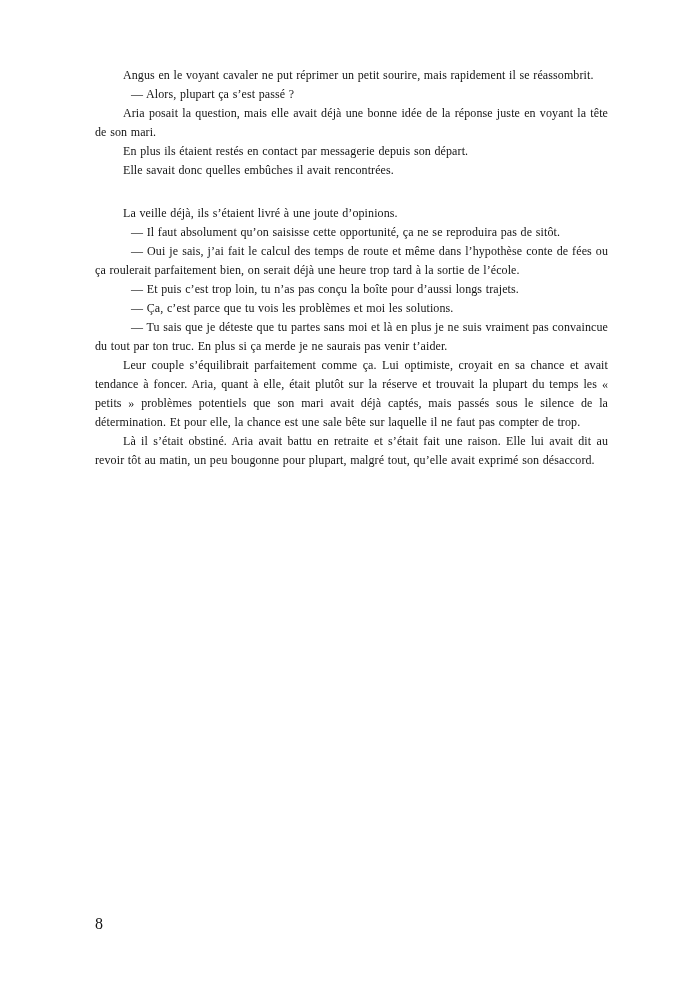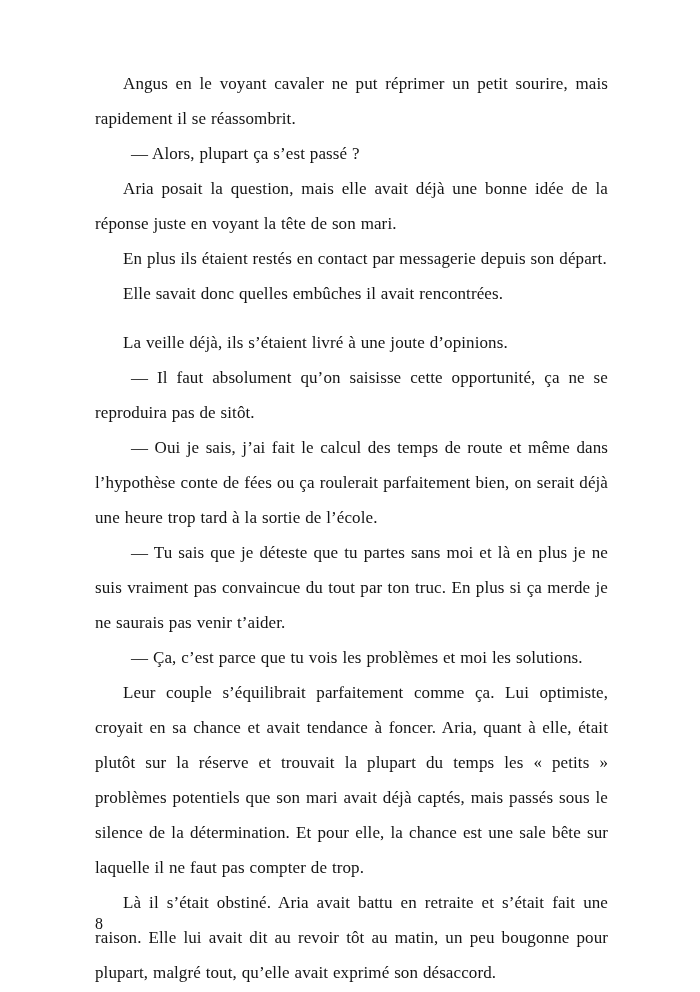--- a/index.html
+++ b/index.html
@@ -16,32 +16,32 @@
     overflow: hidden;
   }
   .page-body {
     position: absolute;
     top: 66px;
     left: 95px;
     width: 513px;
   }
   .para {
     margin: 0;
-    font-size: 17px;
-    line-height: 35px;
+    font-size: 12px;
+    line-height: 19px;
     text-align: justify;
     text-indent: 28px;
     letter-spacing: 0.1px;
     word-spacing: 0.5px;
   }
   .para.dialogue {
     text-indent: 36px;
   }
   .para.gap-before {
-    margin-top: 14px;
+    margin-top: 24px;
   }
   .page-number {
     position: absolute;
     left: 95px;
     top: 914px;
     font-size: 16px;
     line-height: 20px;
   }
 </style>
 </head>
@@ -49,19 +49,20 @@
 
 <div class="page-body">
   <p class="para">Angus en le voyant cavaler ne put réprimer un petit sourire, mais rapidement il se réassombrit.</p>
   <p class="para dialogue">— Alors, plupart ça s’est passé ?</p>
   <p class="para">Aria posait la question, mais elle avait déjà une bonne idée de la réponse juste en voyant la tête de son mari.</p>
   <p class="para">En plus ils étaient restés en contact par messagerie depuis son départ.</p>
   <p class="para">Elle savait donc quelles embûches il avait rencontrées.</p>
   <p class="para gap-before">La veille déjà, ils s’étaient livré à une joute d’opinions.</p>
   <p class="para dialogue">— Il faut absolument qu’on saisisse cette opportunité, ça ne se reproduira pas de sitôt.</p>
   <p class="para dialogue">— Oui je sais, j’ai fait le calcul des temps de route et même dans l’hypothèse conte de fées ou ça roulerait parfaitement bien, on serait déjà une heure trop tard à la sortie de l’école.</p>
+  <p class="para dialogue">— Et puis c’est trop loin, tu n’as pas conçu la boîte pour d’aussi longs trajets.</p>
+  <p class="para dialogue">— Ça, c’est parce que tu vois les problèmes et moi les solutions.</p>
   <p class="para dialogue">— Tu sais que je déteste que tu partes sans moi et là en plus je ne suis vraiment pas convaincue du tout par ton truc. En plus si ça merde je ne saurais pas venir t’aider.</p>
-  <p class="para dialogue">— Ça, c’est parce que tu vois les problèmes et moi les solutions.</p>
   <p class="para">Leur couple s’équilibrait parfaitement comme ça. Lui optimiste, croyait en sa chance et avait tendance à foncer. Aria, quant à elle, était plutôt sur la réserve et trouvait la plupart du temps les « petits » problèmes potentiels que son mari avait déjà captés, mais passés sous le silence de la détermination. Et pour elle, la chance est une sale bête sur laquelle il ne faut pas compter de trop.</p>
   <p class="para">Là il s’était obstiné. Aria avait battu en retraite et s’était fait une raison. Elle lui avait dit au revoir tôt au matin, un peu bougonne pour plupart, malgré tout, qu’elle avait exprimé son désaccord.</p>
 </div>
 
 <div class="page-number">8</div>
 
 </body></html>

